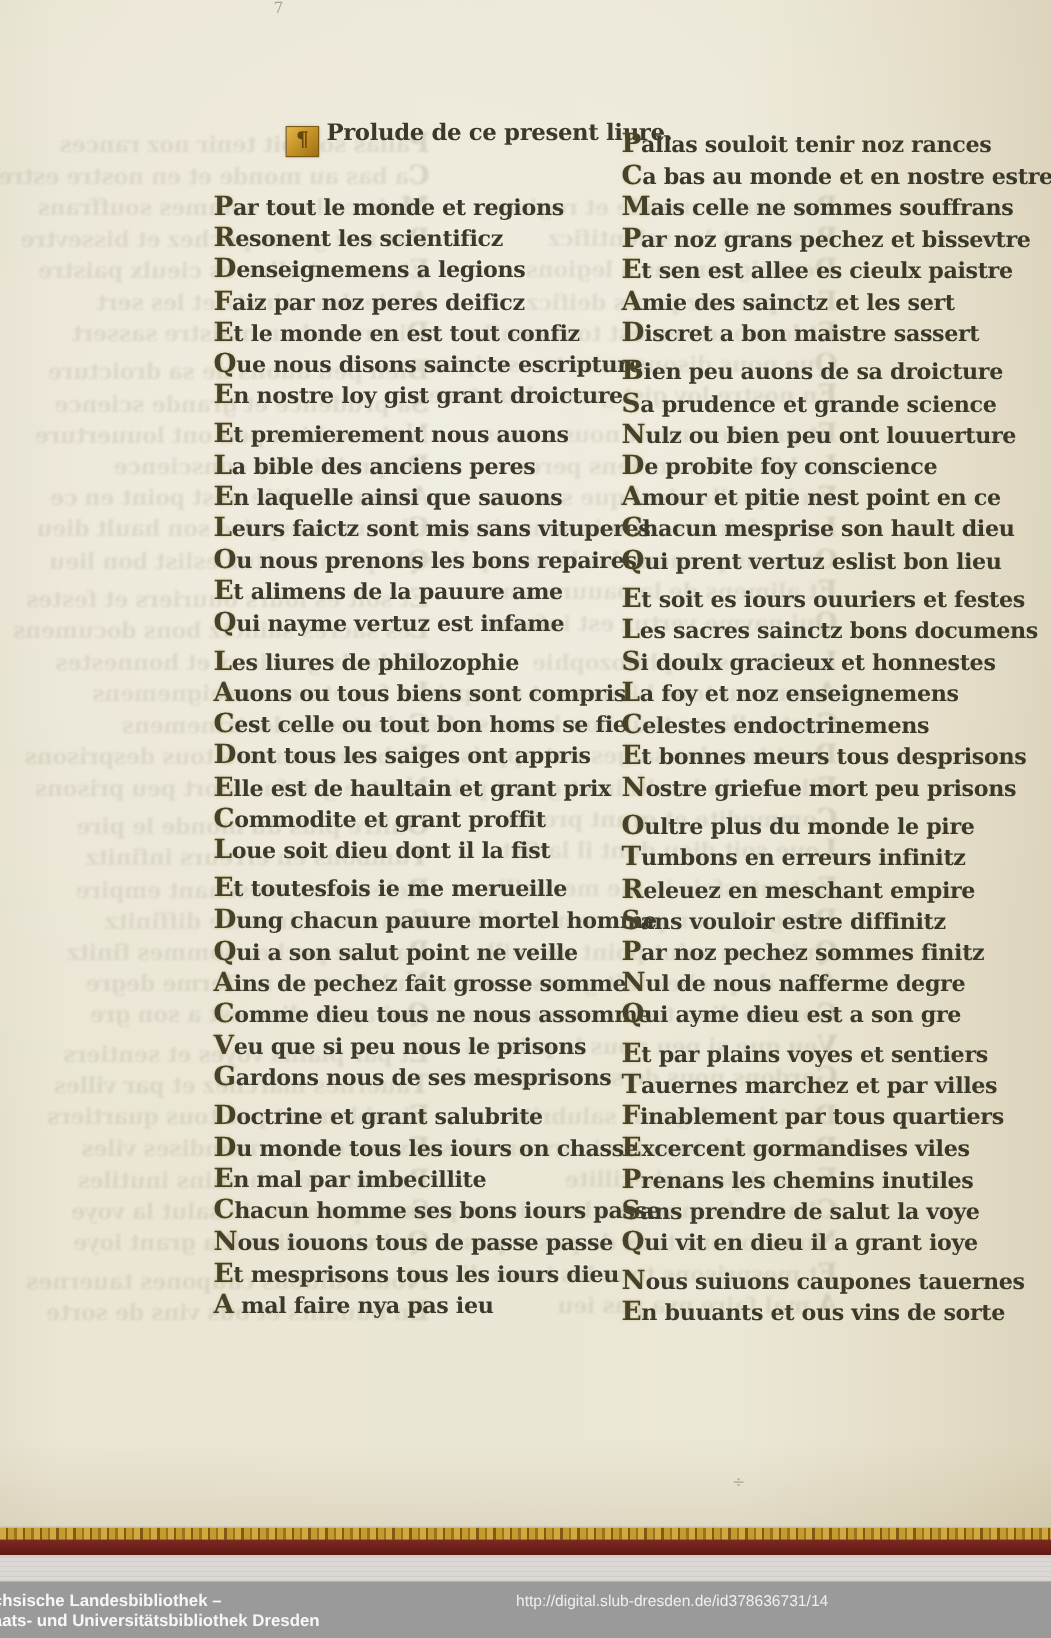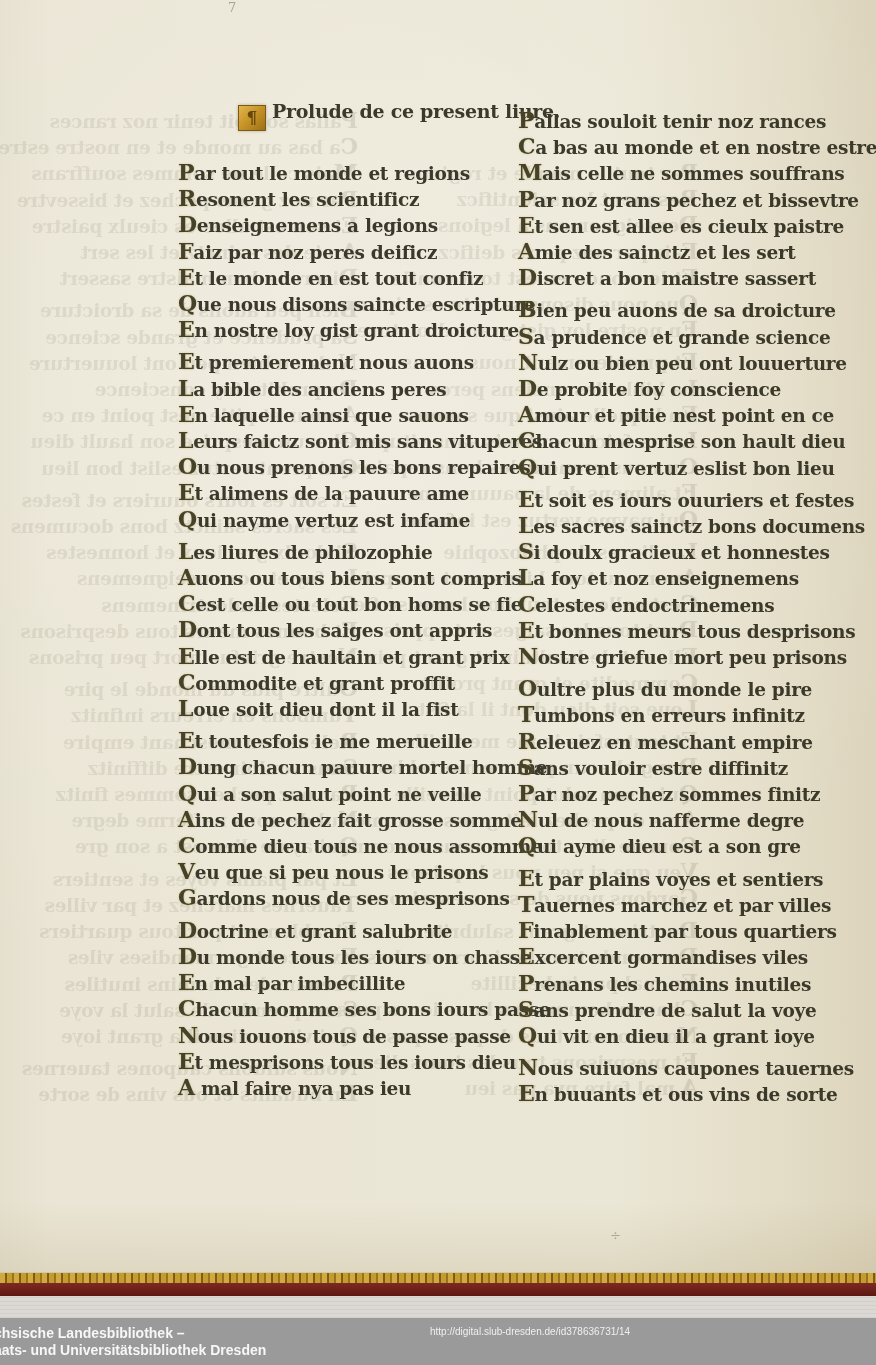--- a/index.html
+++ b/index.html
@@ -52,21 +52,21 @@
   .leather-edge{position:absolute;left:0;top:1283px;width:876px;height:13px;
       background:linear-gradient(#7c2a22,#5e1812);}
   .fabric-strip{position:absolute;left:0;top:1296px;width:876px;height:22px;
       background:repeating-linear-gradient(0deg,#d2cfca 0 1px,#dcd9d4 1px 4px);}
 
   
   .footer{position:absolute;left:0;top:1318px;width:876px;height:47px;background:#9b9a9b;
       font-family:"Liberation Sans","DejaVu Sans",sans-serif;color:#f7f7f7;}
   .lib{position:absolute;left:-6px;top:7px;font-weight:bold;font-size:14px;line-height:17px;
       white-space:nowrap;}
-  .url{position:absolute;left:430px;top:8px;font-size:10px;color:#efefef;white-space:nowrap;}
+  .url{position:absolute;left:430px;top:8px;font-size:13px;color:#efefef;white-space:nowrap;}
 </style>
 </head>
 <body>
 
 <div id="page">
 
   <div class="parchment">
     <div class="ghost-layer" id="ghost">
         <div class="col g-left">
           <div class="stanza">

